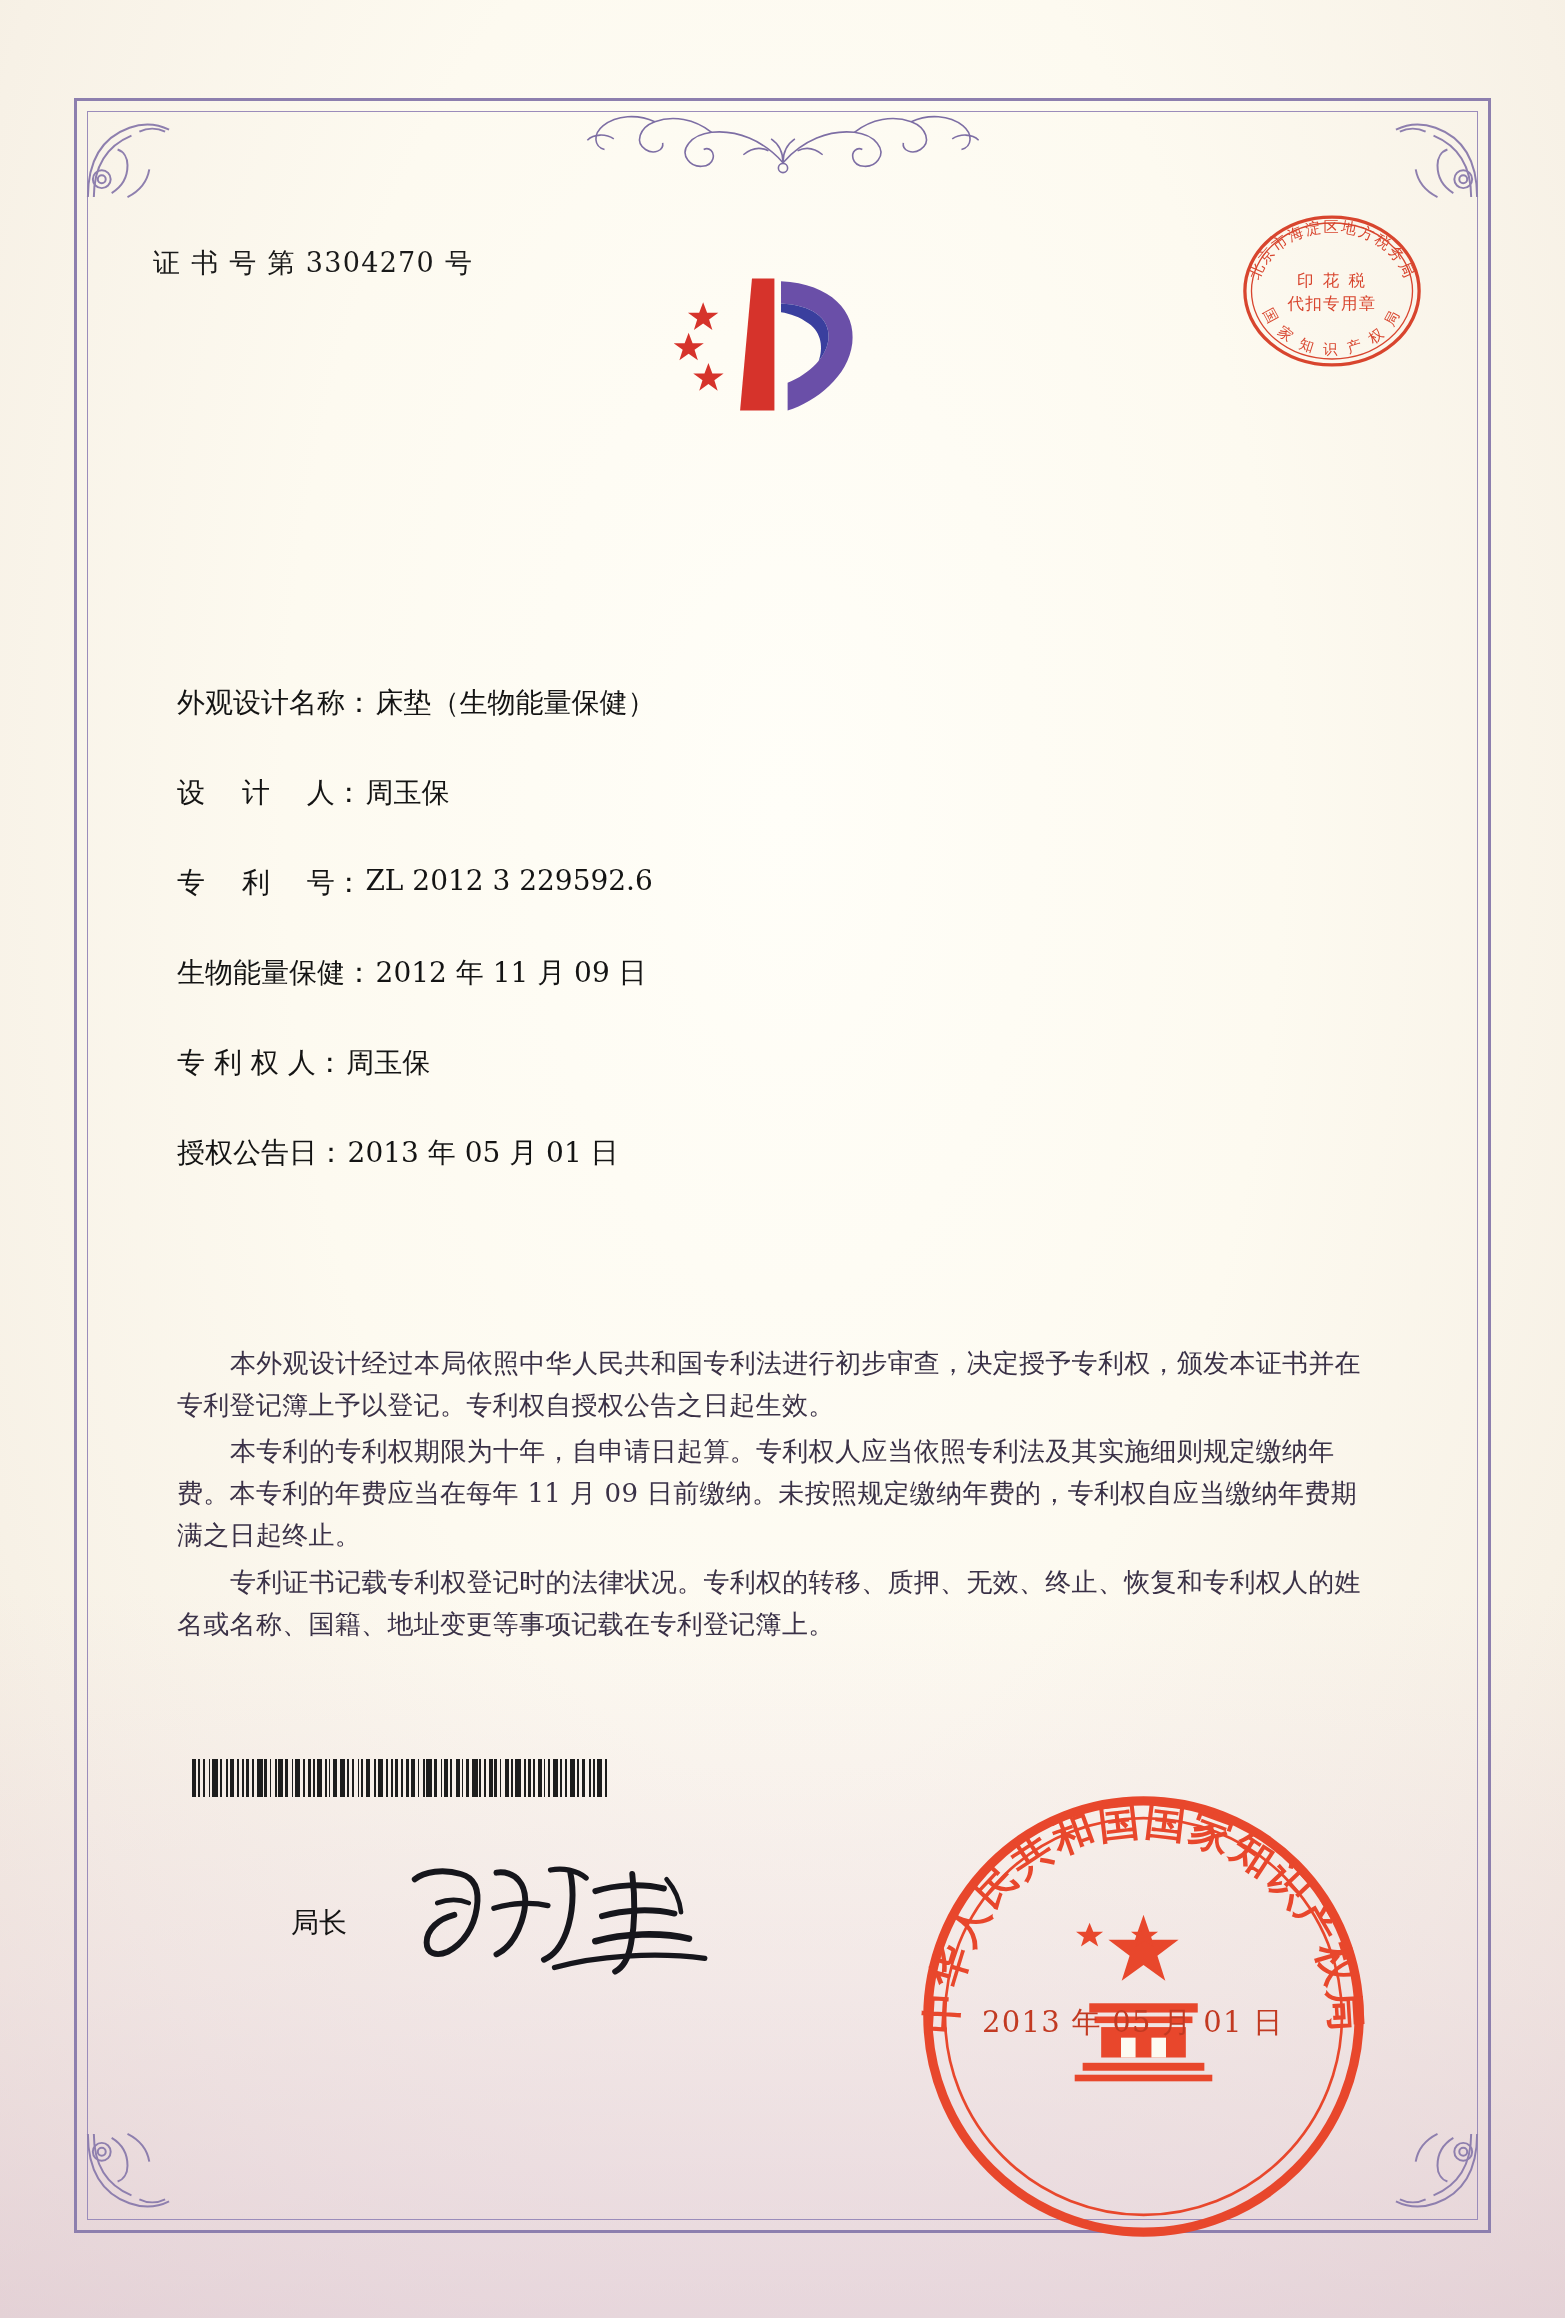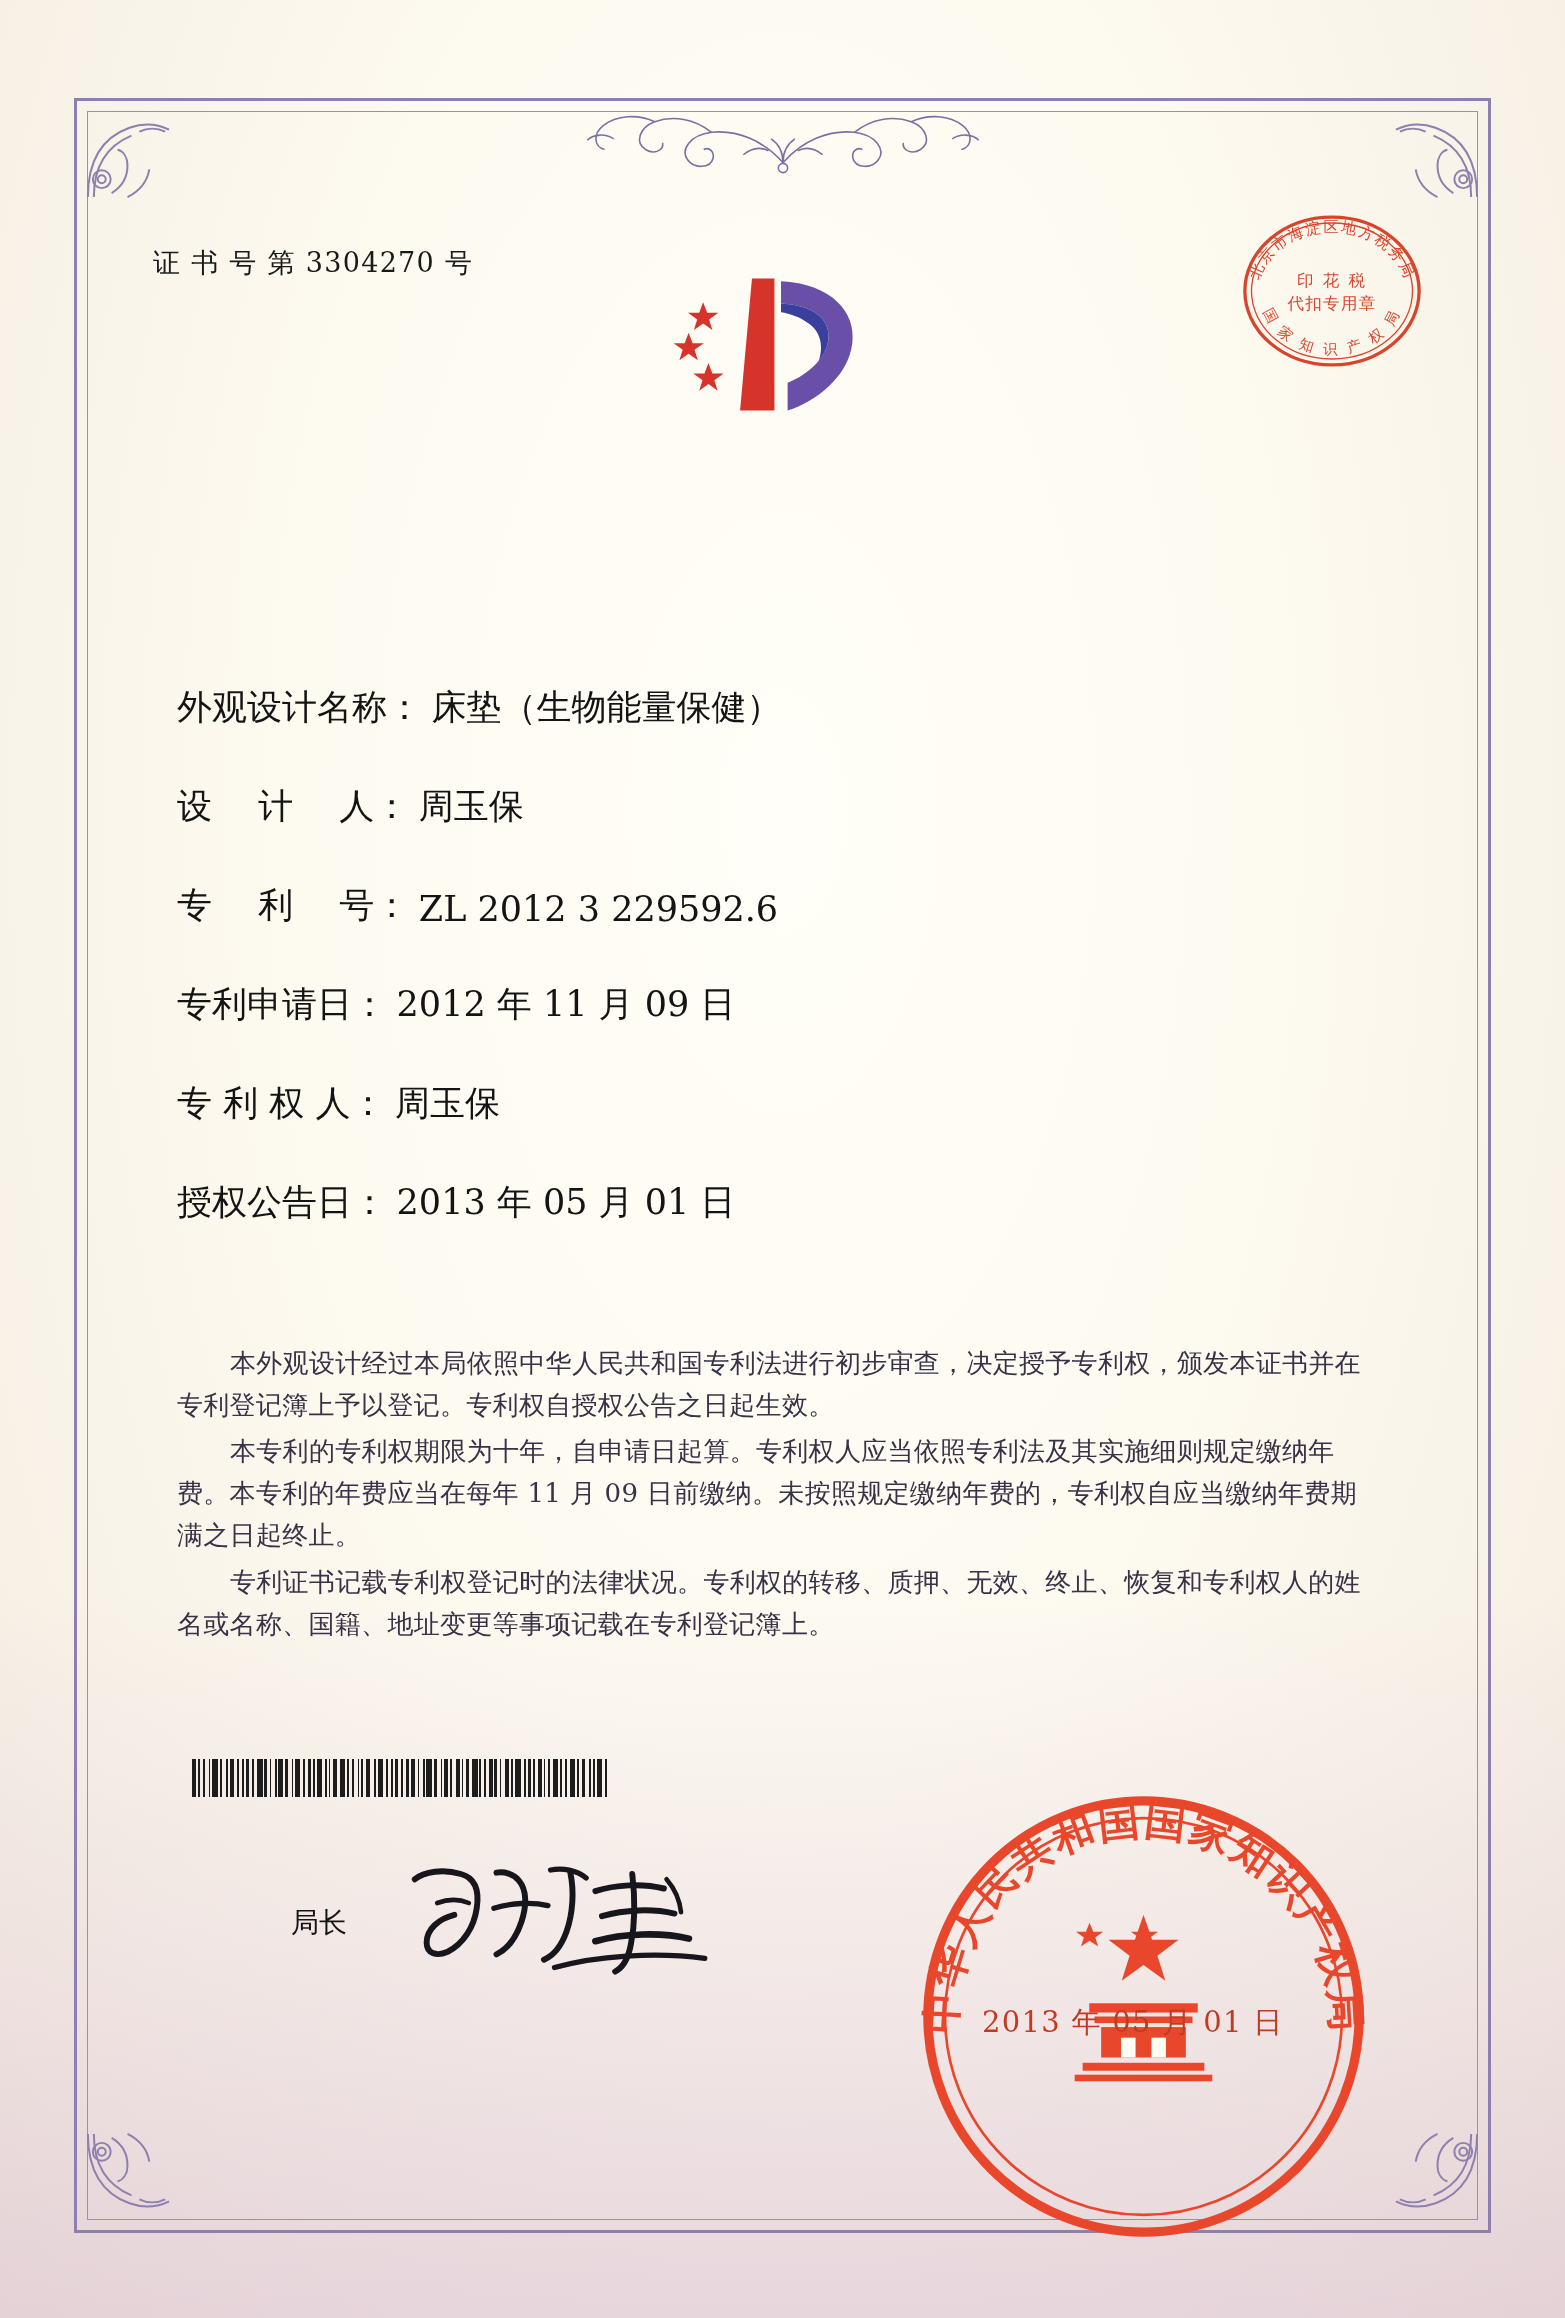--- a/index.html
+++ b/index.html
@@ -121,26 +121,25 @@
 
   
   .fields {
     position: absolute;
     left: 177px;
     top: 684px;
     width: 1190px;
   }
   .field-row {
     display: flex;
-    align-items: flex-end;
+    align-items: flex-start;
     margin-bottom: 52px;
-    font-size: 35px;
+    font-size: 28px;
     color: #141414;
     font-family: "DejaVu Serif", serif;
-    gap: 7px;
   }
   .field-label {
     white-space: pre;
     color: #141414;
   }
   .field-value {
     white-space: pre;
     color: #141414;
     margin-left: 2.6px;
   }
@@ -351,21 +350,21 @@
     </div>
     <div class="field-row">
       <span class="field-label">设　 计 　人：</span>
       <span class="field-value">周玉保</span>
     </div>
     <div class="field-row">
       <span class="field-label">专　 利　 号：</span>
       <span class="field-value">ZL 2012 3 229592.6</span>
     </div>
     <div class="field-row">
-      <span class="field-label">专利申请日：</span>
+      <span class="field-label">生物能量保健：</span>
       <span class="field-value">2012 年 11 月 09 日</span>
     </div>
     <div class="field-row">
       <span class="field-label">专 利 权 人：</span>
       <span class="field-value">周玉保</span>
     </div>
     <div class="field-row">
       <span class="field-label">授权公告日：</span>
       <span class="field-value">2013 年 05 月 01 日</span>
     </div>

